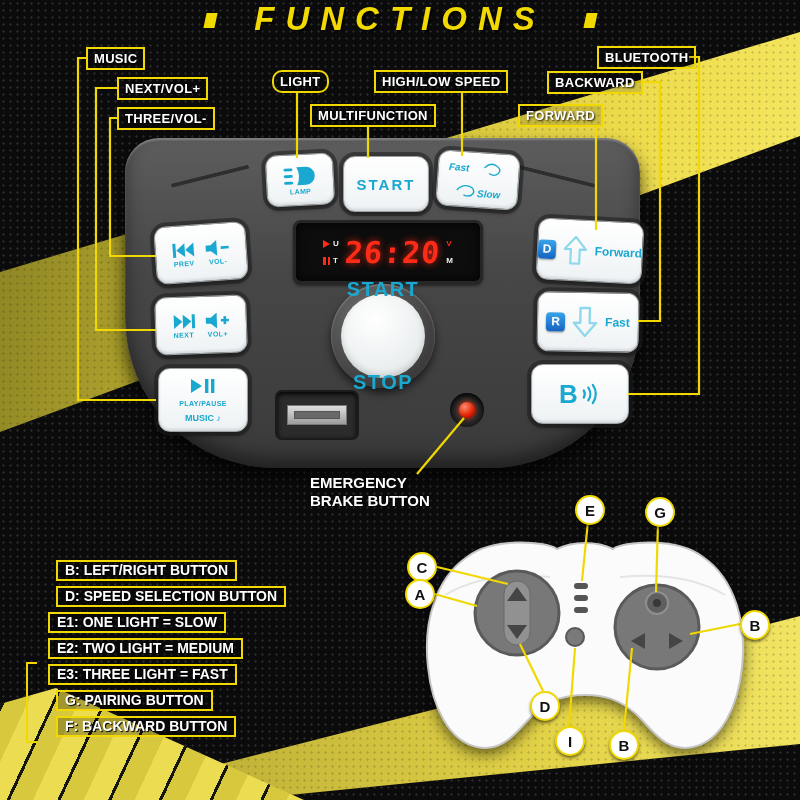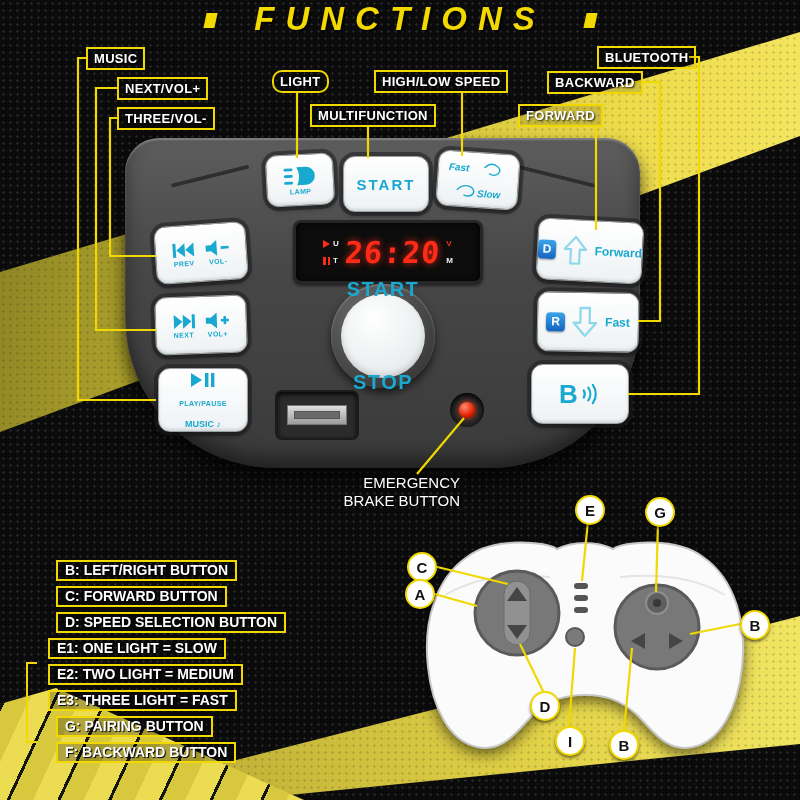--- a/index.html
+++ b/index.html
@@ -29,22 +29,22 @@
   .title-row{position:absolute;left:0;top:4;width:100%;text-align:center;z-index:6;}
   .title-row h1{display:inline-block;margin:0;font-size:33px;font-style:italic;font-weight:800;
     color:#f2d900;letter-spacing:11px;text-shadow:2px 2px 2px rgba(0,0,0,.85);}
   .title-accent{position:absolute;width:11px;height:15px;background:#f2d900;top:13px;transform:skewX(-12deg);}
   #ta-left{left:205px;} #ta-right{left:585px;}
 
   
   .callout{position:absolute;z-index:6;border:2px solid #f0d800;padding:2px 6px;color:#fff;
     font-size:13px;font-weight:bold;letter-spacing:.3px;white-space:nowrap;
     text-shadow:1px 1px 2px rgba(0,0,0,.85);background:rgba(0,0,0,.12);}
-  .plain-label{position:absolute;z-index:6;color:#fff;font-weight:normal;font-size:15px;
-    text-align:right;text-shadow:1px 1px 2px rgba(0,0,0,.9);line-height:18px;}
+  .plain-label{position:absolute;z-index:6;color:#fff;font-weight:bold;font-size:15px;
+    text-align:left;text-shadow:1px 1px 2px rgba(0,0,0,.9);line-height:18px;}
 
   
   .panel{position:absolute;left:125px;top:138px;width:515px;height:330px;z-index:4;
     background:linear-gradient(180deg,#5d5d5d,#474747 40%,#3a3a3a);
     border-radius:34px 34px 150px 150px;
     box-shadow:0 10px 18px rgba(0,0,0,.7), inset 0 2px 2px rgba(255,255,255,.25), inset 0 -10px 18px rgba(0,0,0,.45);}
   .chev{position:absolute;width:80px;height:8px;border-top:4px solid #2e2e2e;border-radius:2px;}
   .wbtn{position:absolute;background:linear-gradient(#ffffff,#eef2f4);border:1px solid #9aa0a3;
     border-radius:12px;box-shadow:0 0 0 4px rgba(30,30,30,.55), inset 0 -2px 3px rgba(0,0,0,.12), 0 3px 5px rgba(0,0,0,.5);
     display:flex;align-items:center;justify-content:center;}
@@ -230,21 +230,21 @@
           <g fill="#19a8cf">
               <path d="M1 5 h5 l6 -5 v16 l-6 -5 h-5 z"></path>
               <rect x="16" y="6.7" width="8" height="2.6"></rect>
               <rect x="18.7" y="4" width="2.6" height="8"></rect>
             </g>
         </svg>
         <span class="tiny">VOL+</span>
       </div>
     </div>
 
-    <div class="wbtn" style="left:33px;top:230px;width:88px;height:62px;flex-direction:column;gap:12px;">
+    <div class="wbtn" style="left:33px;top:230px;width:88px;height:62px;flex-direction:column;gap:6px;">
       <svg width="26" height="16" viewBox="0 0 26 16">
         <g fill="#19a8cf">
             <path d="M1 1 L12 8 L1 15 z"></path>
             <rect x="15" y="1" width="3.4" height="14"></rect>
             <rect x="21" y="1" width="3.4" height="14"></rect>
           </g>
       </svg>
       <span class="tiny">PLAY/PAUSE</span>
       <span style="font-size:9px;font-weight:bold;" class="cy">
         <span>MUSIC</span> <span>♪</span>
@@ -313,21 +313,20 @@
             <path d="M8 6 a12 12 0 0 1 0 14"></path>
             <path d="M13 3 a17 17 0 0 1 0 20"></path>
         </g>
       </svg>
     </div>
   </div>
 
   <div class="legend">
     <div class="e-bracket"></div>
     <div class="legend-item">B: LEFT/RIGHT BUTTON</div>
-    <div class="legend-item">C: FORWARD BUTTON</div>
     <div class="legend-item">D: SPEED SELECTION BUTTON</div>
     <div class="legend-item e-item">E1: ONE LIGHT = SLOW</div>
     <div class="legend-item e-item">E2: TWO LIGHT = MEDIUM</div>
     <div class="legend-item e-item">E3: THREE LIGHT = FAST</div>
     <div class="legend-item">G: PAIRING BUTTON</div>
     <div class="legend-item">F: BACKWARD BUTTON</div>
   </div>
 
   <svg class="remote" width="360" height="255" viewBox="0 0 360 255">
     <path d="M62 32 C88 12 140 16 152 24 C168 16 192 16 208 24 C220 16 272 12 298 32

